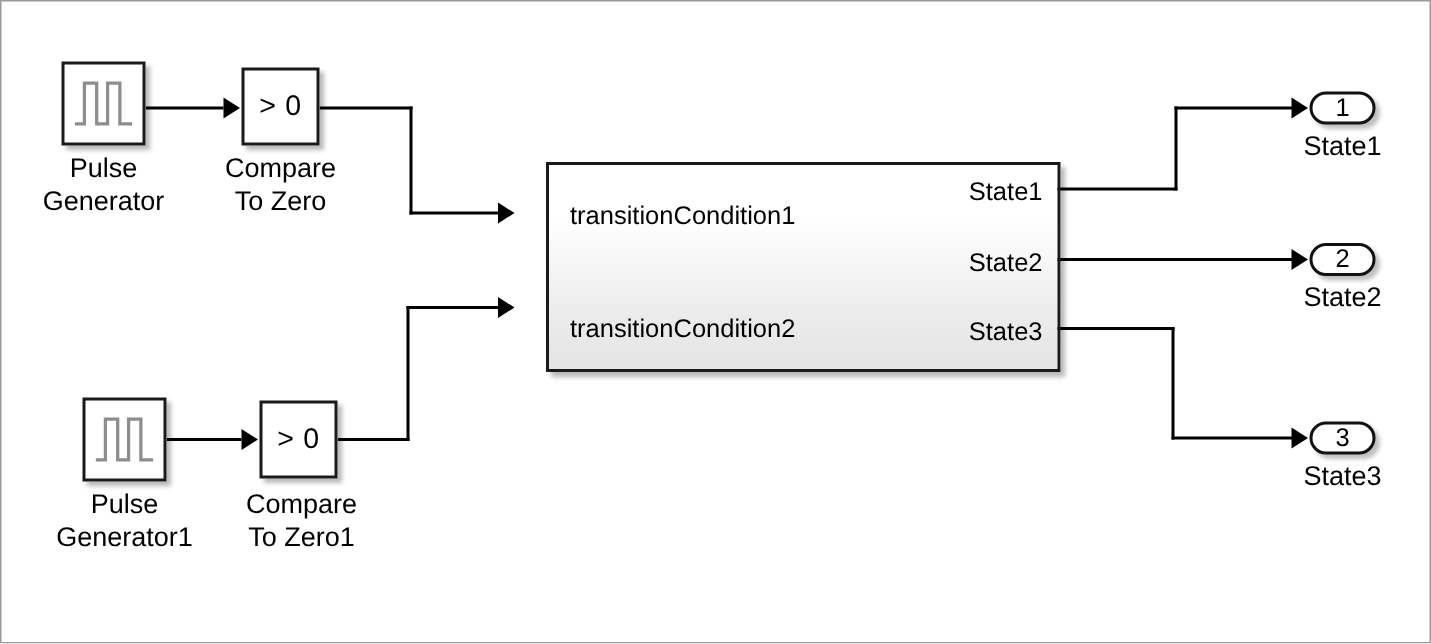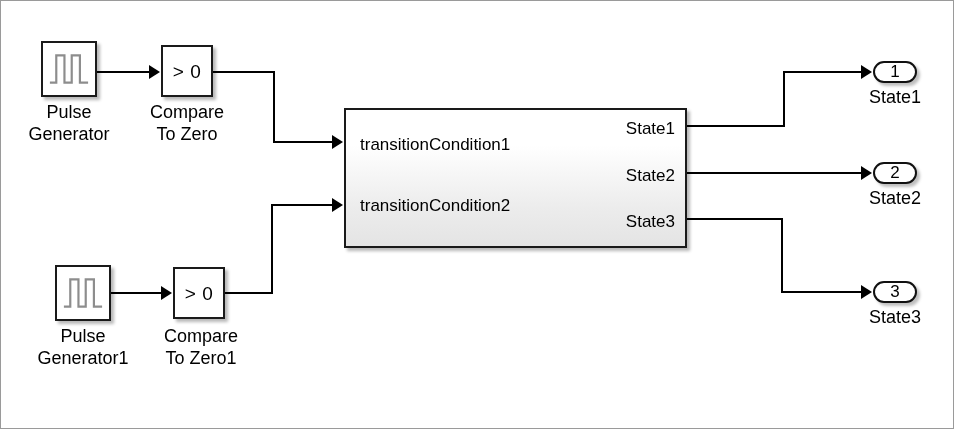--- a/index.html
+++ b/index.html
@@ -23,20 +23,21 @@
   .blk {
     position: absolute;
     box-sizing: border-box;
     border: 2px solid #1a1a1a;
     background: #ffffff;
     box-shadow: 3px 3px 3px rgba(0,0,0,0.28);
   }
   .blk.subsystem {
     border-width: 2px;
     background: linear-gradient(to bottom, #ffffff 0%, #ffffff 26%, #ececec 72%, #e4e4e4 100%);
+    margin-left: 20px;
   }
 
   
   .pulse-icon {
     position: absolute;
     left: 6px; top: 7px; right: 6px; bottom: 7px;
   }
   .pulse-icon svg { width: 100%; height: 100%; display: block; }
 
   
@@ -164,21 +165,21 @@
 Generator1</div>
 
   <div class="blk" style="left:172px; top:266px; width:52px; height:52px;">
     <span class="cmp-text">&gt; 0</span>
   </div>
   <div class="caption" style="left:140px; top:324px; width:120px;">Compare
 To Zero1</div>
 
   <div class="blk subsystem" style="left:343px; top:107px; width:343px; height:140px;">
     <span class="port-label in" style="top:34px;">transitionCondition1</span>
-    <span class="port-label in" style="top:95px;">transitionCondition2</span>
+    <span class="port-label in" style="top:109px;">transitionCondition2</span>
     <span class="port-label out" style="top:18px;">State1</span>
     <span class="port-label out" style="top:65px;">State2</span>
     <span class="port-label out" style="top:111px;">State3</span>
   </div>
 
   <div class="outport" style="left:872px; top:60px; width:44px; height:22px;">
     <span class="outport-num">1</span>
   </div>
   <div class="caption" style="left:834px; top:85px; width:120px;">State1</div>
 

